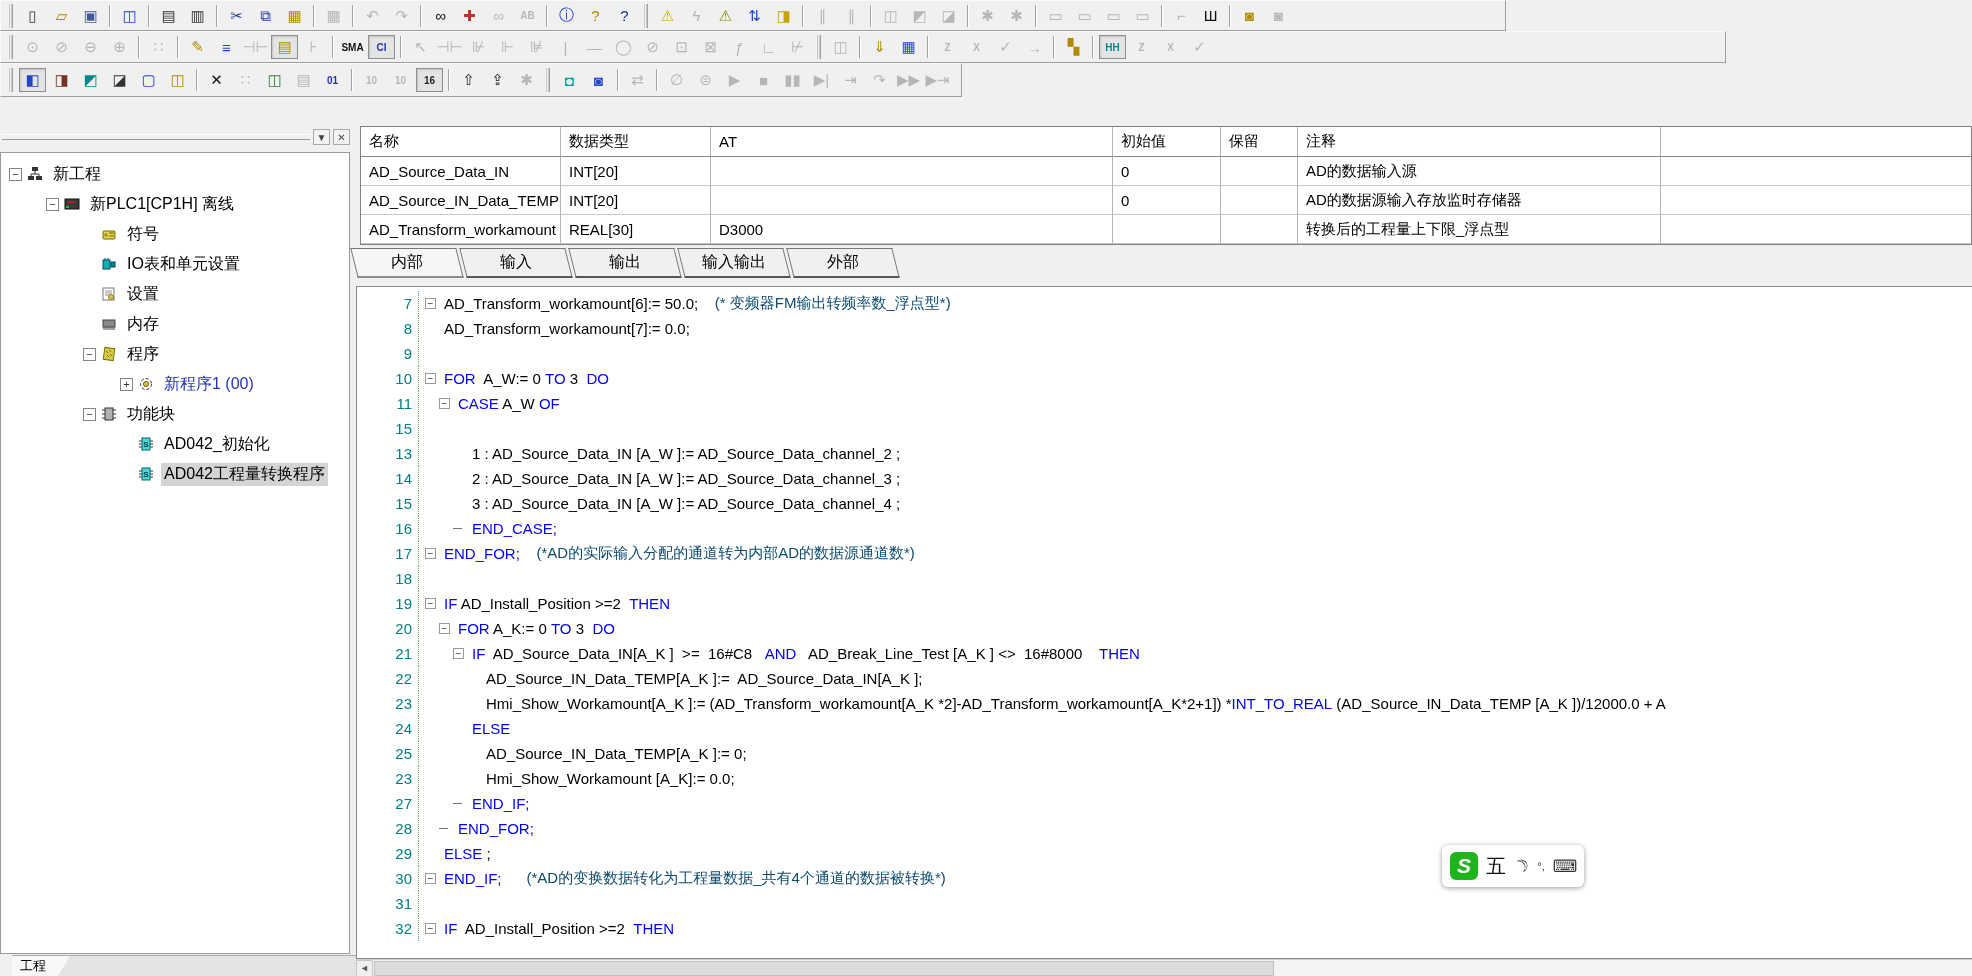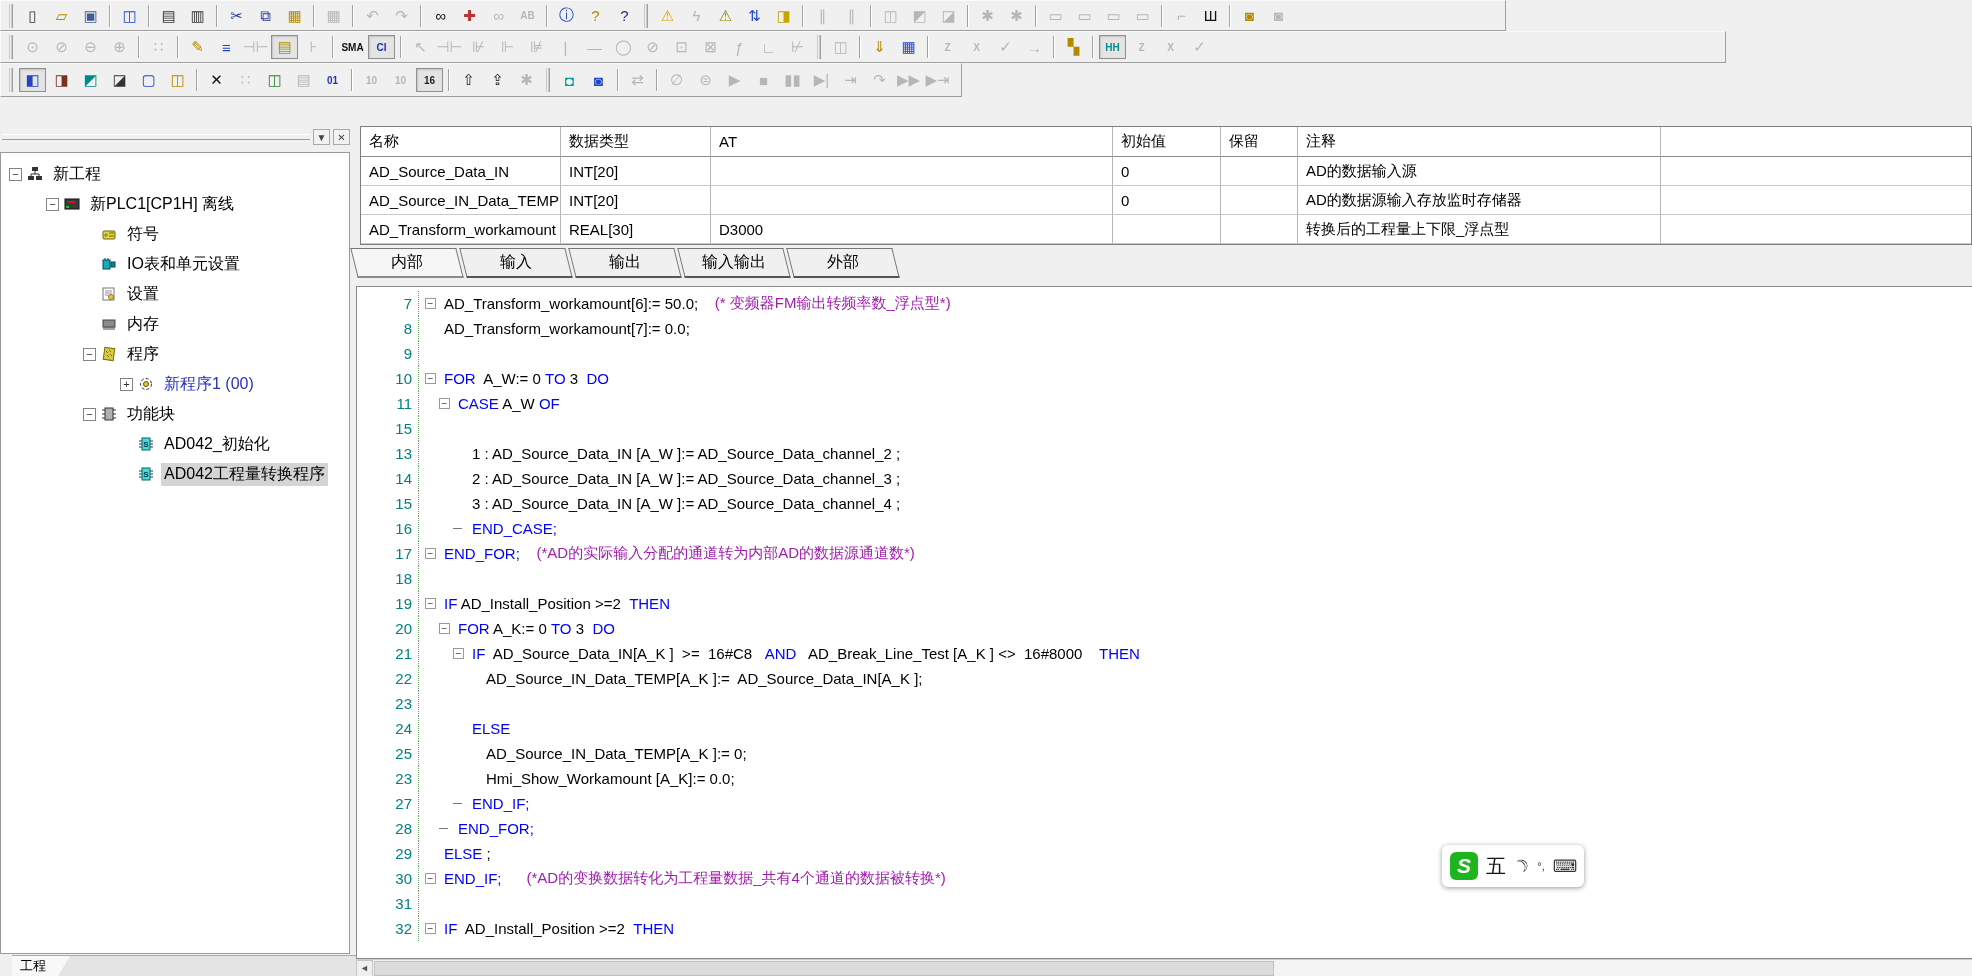--- a/index.html
+++ b/index.html
@@ -59,21 +59,21 @@
   .stedit{position:absolute;left:356px;top:286px;right:0;bottom:17px;background:#fff;
           border:1px solid #8a8a8a;border-right:none;overflow:hidden;padding-top:4px}
   .cl{height:25px;display:flex;align-items:center;white-space:pre;font-size:15px}
   .cl .num{width:62px;flex:none;text-align:right;padding-right:6px;color:#008080;
            border-right:1px dotted #6aa86a;height:100%;line-height:25px}
   .cl .body{padding-left:6px;display:flex;align-items:center;white-space:pre}
   .fslot{display:inline-flex;width:19px;flex:none;align-items:center}
   .fbox{display:inline-block;width:11px;height:11px;border:1px solid #9a9a9a;line-height:9px;font-size:10px;
         text-align:center;color:#333;background:#fff}
   .fdash{display:inline-block;width:9px;height:0;border-top:1px solid #777}
-  .k{color:#0000ff}.c{color:#a21caf}.p{color:#000}
+  .k{color:#0000ff}.c{color:#0c4a6e}.p{color:#000}
 
   
   .hscroll{position:absolute;left:356px;right:0;bottom:0;height:17px;background:#f3f3f3;
            border-top:1px solid #cfcfcf;display:flex;align-items:center}
   .sbtn{width:17px;height:17px;background:#efefef;border:1px solid #c6c6c6;font-size:9px;color:#555;
         display:flex;align-items:center;justify-content:center;flex:none}
   .sthumb{width:900px;height:15px;background:#dcdcdc;border:1px solid #c0c0c0;margin-left:1px}
 
   
   .ime{position:absolute;left:1442px;top:845px;width:142px;height:42px;background:#fff;border-radius:6px;
@@ -410,21 +410,21 @@
     <div class="cl"><span class="num">13</span><span class="body" style="padding-left: 34px;"><span class="fslot"></span><span class="p">1 : AD_Source_Data_IN [A_W ]:= AD_Source_Data_channel_2 ;</span></span></div>
     <div class="cl"><span class="num">14</span><span class="body" style="padding-left: 34px;"><span class="fslot"></span><span class="p">2 : AD_Source_Data_IN [A_W ]:= AD_Source_Data_channel_3 ;</span></span></div>
     <div class="cl"><span class="num">15</span><span class="body" style="padding-left: 34px;"><span class="fslot"></span><span class="p">3 : AD_Source_Data_IN [A_W ]:= AD_Source_Data_channel_4 ;</span></span></div>
     <div class="cl"><span class="num">16</span><span class="body" style="padding-left: 34px;"><span class="fslot"><span class="fdash"></span></span><span class="k">END_CASE;</span></span></div>
     <div class="cl"><span class="num">17</span><span class="body" style="padding-left: 6px;"><span class="fslot"><span class="fbox">−</span></span><span class="k">END_FOR;</span><span class="p">    </span><span class="c">(*AD的实际输入分配的通道转为内部AD的数据源通道数*)</span></span></div>
     <div class="cl"><span class="num">18</span><span class="body" style="padding-left: 6px;"><span class="fslot"></span></span></div>
     <div class="cl"><span class="num">19</span><span class="body" style="padding-left: 6px;"><span class="fslot"><span class="fbox">−</span></span><span class="k">IF</span><span class="p"> AD_Install_Position &gt;=2  </span><span class="k">THEN</span></span></div>
     <div class="cl"><span class="num">20</span><span class="body" style="padding-left: 20px;"><span class="fslot"><span class="fbox">−</span></span><span class="k">FOR</span><span class="p"> A_K:= 0 </span><span class="k">TO</span><span class="p"> 3  </span><span class="k">DO</span></span></div>
     <div class="cl"><span class="num">21</span><span class="body" style="padding-left: 34px;"><span class="fslot"><span class="fbox">−</span></span><span class="k">IF</span><span class="p">  AD_Source_Data_IN[A_K ]  &gt;=  16#C8   </span><span class="k">AND</span><span class="p">   AD_Break_Line_Test [A_K ] &lt;&gt;  16#8000    </span><span class="k">THEN</span></span></div>
     <div class="cl"><span class="num">22</span><span class="body" style="padding-left: 48px;"><span class="fslot"></span><span class="p">AD_Source_IN_Data_TEMP[A_K ]:=  AD_Source_Data_IN[A_K ];</span></span></div>
-    <div class="cl"><span class="num">23</span></div>
+    <div class="cl"><span class="num">23</span><span class="body" style="padding-left: 48px;"><span class="fslot"></span><span class="p">Hmi_Show_Workamount[A_K ]:= (AD_Transform_workamount[A_K *2]-AD_Transform_workamount[A_K*2+1]) *</span><span class="k">INT_TO_REAL</span><span class="p"> (AD_Source_IN_Data_TEMP [A_K ])/12000.0 + A</span></span></div>
     <div class="cl"><span class="num">24</span><span class="body" style="padding-left: 34px;"><span class="fslot"></span><span class="k">ELSE</span></span></div>
     <div class="cl"><span class="num">25</span><span class="body" style="padding-left: 48px;"><span class="fslot"></span><span class="p">AD_Source_IN_Data_TEMP[A_K ]:= 0;</span></span></div>
     <div class="cl"><span class="num">23</span><span class="body" style="padding-left: 48px;"><span class="fslot"></span><span class="p">Hmi_Show_Workamount [A_K]:= 0.0;</span></span></div>
     <div class="cl"><span class="num">27</span><span class="body" style="padding-left: 34px;"><span class="fslot"><span class="fdash"></span></span><span class="k">END_IF;</span></span></div>
     <div class="cl"><span class="num">28</span><span class="body" style="padding-left: 20px;"><span class="fslot"><span class="fdash"></span></span><span class="k">END_FOR;</span></span></div>
     <div class="cl"><span class="num">29</span><span class="body" style="padding-left: 6px;"><span class="fslot"></span><span class="k">ELSE</span><span class="p"> ;</span></span></div>
     <div class="cl"><span class="num">30</span><span class="body" style="padding-left: 6px;"><span class="fslot"><span class="fbox">−</span></span><span class="k">END_IF;</span><span class="p">      </span><span class="c">(*AD的变换数据转化为工程量数据_共有4个通道的数据被转换*)</span></span></div>
     <div class="cl"><span class="num">31</span><span class="body" style="padding-left: 6px;"><span class="fslot"></span></span></div>
     <div class="cl"><span class="num">32</span><span class="body" style="padding-left: 6px;"><span class="fslot"><span class="fbox">−</span></span><span class="k">IF</span><span class="p">  AD_Install_Position &gt;=2  </span><span class="k">THEN</span></span></div>
   </div>

